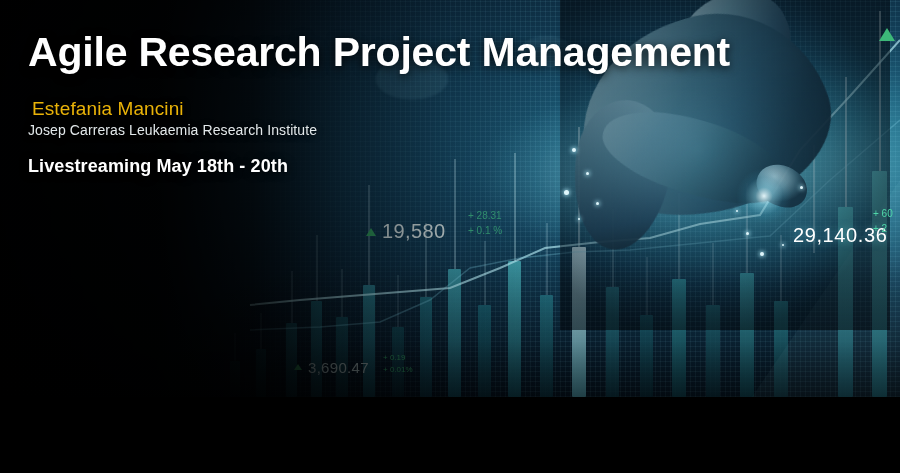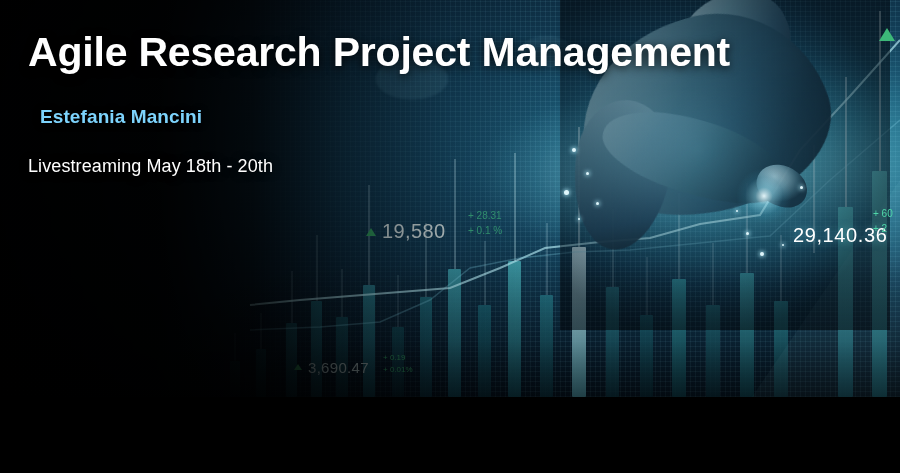--- a/index.html
+++ b/index.html
@@ -197,43 +197,43 @@
     font-size: 41px;
     font-weight: 700;
     color: #ffffff;
     letter-spacing: -0.2px;
     line-height: 1.12;
     text-shadow: 0 2px 10px rgba(0,0,0,0.85);
   }
   .speaker {
     position: absolute;
     left: 28px; top: 94px;
-    margin: 12px;
+    margin: 4px;
     font-size: 19px;
-    font-weight: 700;
-    color: #7dd3fc;
+    font-weight: 400;
+    color: #eab308;
     letter-spacing: .1px;
     text-shadow: 0 1px 7px rgba(0,0,0,0.85);
   }
   .affiliation {
     position: absolute;
     left: 28px; top: 122px;
     margin: 0;
     font-size: 14px;
     font-weight: 400;
     color: #e2e8ea;
     letter-spacing: .1px;
     text-shadow: 0 1px 6px rgba(0,0,0,0.85);
   }
   .dates {
     position: absolute;
     left: 28px; top: 156px;
     margin: 0;
     font-size: 18px;
-    font-weight: 400;
+    font-weight: 700;
     color: #ffffff;
     letter-spacing: .1px;
     text-shadow: 0 1px 8px rgba(0,0,0,0.85);
     text-align: right;
   }
 
   
   .logo {
     position: absolute;
     left: 30px; top: 366px;
@@ -398,16 +398,17 @@
     <div>+ 2</div>
   </div>
 
   <div class="up-arrow"></div>
 
   <div class="vignette-left"></div>
   <div class="vignette-bottom"></div>
 
   <h1 class="title">Agile Research Project Management</h1>
   <div class="speaker">Estefania Mancini</div>
+  <div class="affiliation">Josep Carreras Leukaemia Research Institute</div>
   <div class="dates">Livestreaming May 18th - 20th</div>
 
 
 </div>
 
 </body></html>

